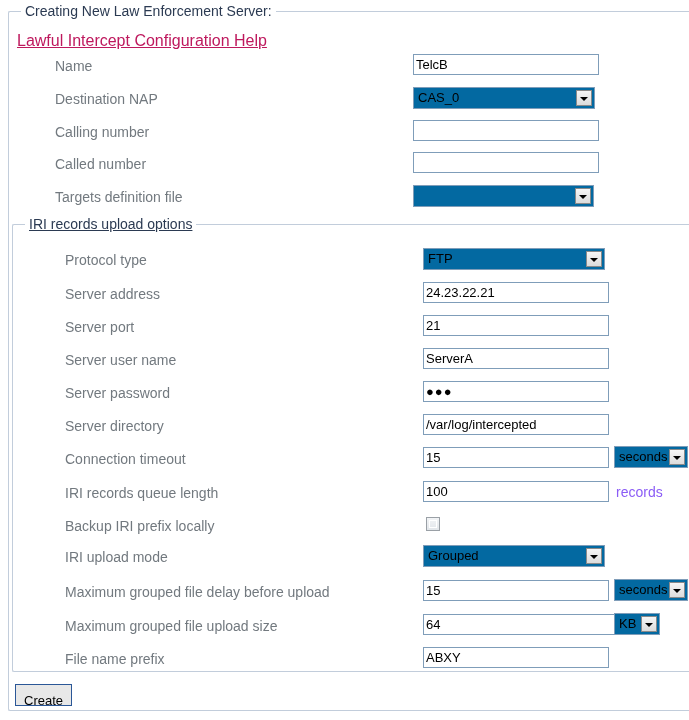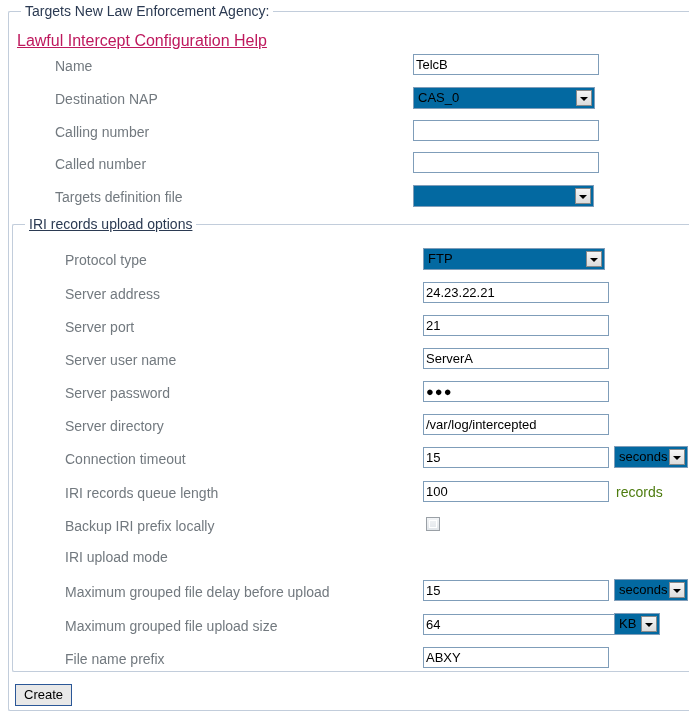--- a/index.html
+++ b/index.html
@@ -123,48 +123,48 @@
     content: "";
     position: absolute;
     left: 2px; top: 2px; right: 2px; bottom: 2px;
     border: 1px solid #ffffff;
   }
 
   
   .suffix {
     position: absolute;
     font-size: 14px;
-    color: #4d7c0f;
+    color: #8b5cf6;
     line-height: 22px;
     white-space: nowrap;
     text-align: right;
   }
 
   
   .btn {
     position: absolute;
     left: 15px; top: 684px;
     height: 22px;
-    padding: 0 8px;
+    padding: 6px 8px;
     border: 1px solid #2b5797;
     background: #e8e8e8;
     font-family: "Liberation Sans", sans-serif;
     font-size: 13px;
     color: #000000;
     line-height: 20px;
     cursor: pointer;
   }
 </style>
 </head>
 <body>
 
 <div class="page">
 
   <div class="fieldset" id="outer-fieldset">
-    <div class="legend" id="outer-legend">Targets New Law Enforcement Agency:</div>
+    <div class="legend" id="outer-legend">Creating New Law Enforcement Server:</div>
   </div>
 
   <a class="help-link">Lawful Intercept Configuration Help</a>
 
   <div class="row" style="top:54px">
     <span class="label lvl1">Name</span>
     <input class="txt" style="left: 375px; top: 0px; width: 186px;" value="TelcB">
   </div>
 
   <div class="row" style="top:87px">
@@ -245,20 +245,24 @@
     <span class="suffix" style="left:578px; top:0px">records</span>
   </div>
 
   <div class="row" style="top:514px">
     <span class="label lvl2">Backup IRI prefix locally</span>
     <span class="cbx" style="left:388px; top:3px"></span>
   </div>
 
   <div class="row" style="top:545px">
     <span class="label lvl2">IRI upload mode</span>
+    <div class="sel" style="left:385px; top:0px; width:182px">
+      <span class="sel-text">Grouped</span>
+      <span class="arrow-btn"></span>
+    </div>
   </div>
 
   <div class="row" style="top:580px">
     <span class="label lvl2">Maximum grouped file delay before upload</span>
     <input class="txt" style="left: 385px; top: 0px; width: 186px;" value="15">
     <div class="sel" style="left:576px; top:-1px; width:74px">
       <span class="sel-text">seconds</span>
       <span class="arrow-btn"></span>
     </div>
   </div>

